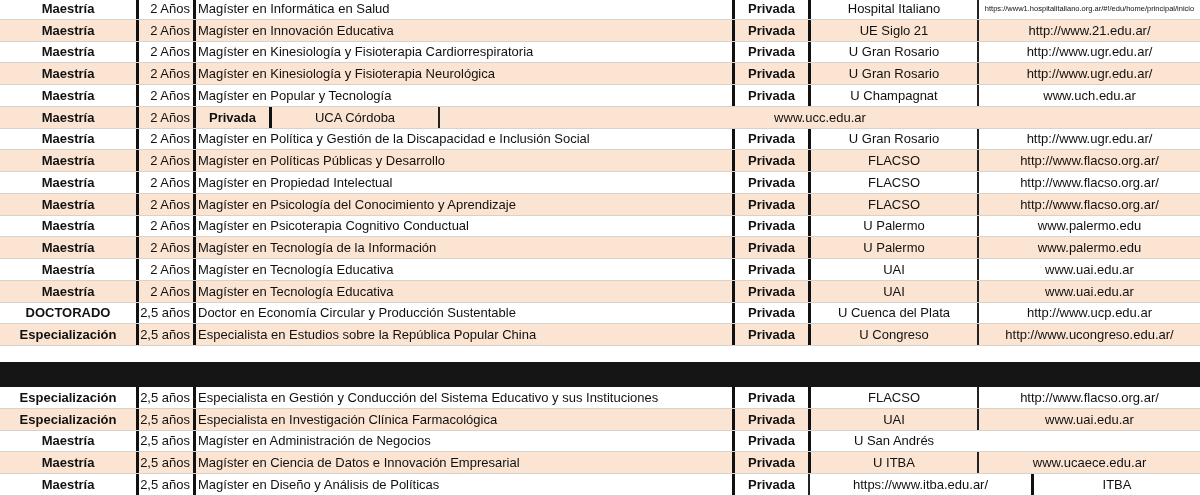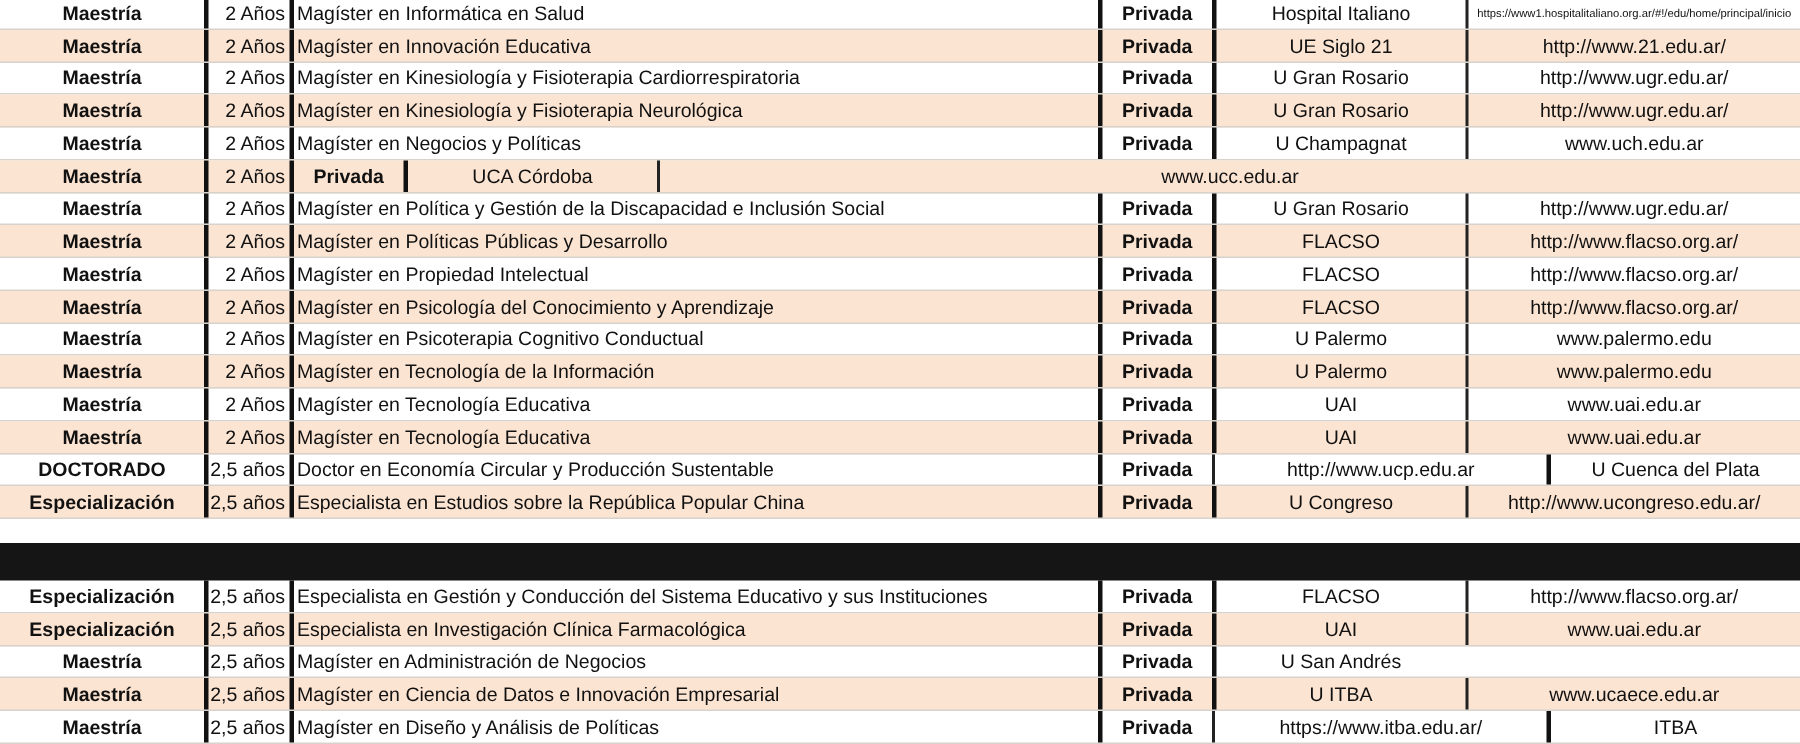--- a/index.html
+++ b/index.html
@@ -51,21 +51,21 @@
     <div class="cell c-type">Maestría</div>
     <div class="cell c-dur">2 Años</div>
     <div class="cell c-prog">Magíster en Kinesiología y Fisioterapia Neurológica</div>
     <div class="cell c-kind">Privada</div>
     <div class="cell c-inst">U Gran Rosario</div>
     <div class="cell c-url">http://www.ugr.edu.ar/</div>
   </div>
     <div class="row">
     <div class="cell c-type">Maestría</div>
     <div class="cell c-dur">2 Años</div>
-    <div class="cell c-prog">Magíster en Negocios y Políticas</div>
+    <div class="cell c-prog">Magíster en Popular y Tecnología</div>
     <div class="cell c-kind">Privada</div>
     <div class="cell c-inst">U Champagnat</div>
     <div class="cell c-url">www.uch.edu.ar</div>
   </div>
     <div class="row alt">
     <div class="cell c-type">Maestría</div>
     <div class="cell c-dur">2 Años</div>
     <div class="cell c-kind">Privada</div>
     <div class="cell c-inst">UCA Córdoba</div>
     <div class="cell c-url">www.ucc.edu.ar</div>
@@ -132,22 +132,22 @@
     <div class="cell c-prog">Magíster en Tecnología Educativa</div>
     <div class="cell c-kind">Privada</div>
     <div class="cell c-inst">UAI</div>
     <div class="cell c-url">www.uai.edu.ar</div>
   </div>
     <div class="row">
     <div class="cell c-type">DOCTORADO</div>
     <div class="cell c-dur">2,5 años</div>
     <div class="cell c-prog">Doctor en Economía Circular y Producción Sustentable</div>
     <div class="cell c-kind">Privada</div>
+    <div class="cell c-inst">U Cuenca del Plata</div>
     <div class="cell c-url">http://www.ucp.edu.ar</div>
-    <div class="cell c-inst">U Cuenca del Plata</div>
   </div>
     <div class="row alt">
     <div class="cell c-type">Especialización</div>
     <div class="cell c-dur">2,5 años</div>
     <div class="cell c-prog">Especialista en Estudios sobre la República Popular China</div>
     <div class="cell c-kind">Privada</div>
     <div class="cell c-inst">U Congreso</div>
     <div class="cell c-url">http://www.ucongreso.edu.ar/</div>
   </div>
   </div>

